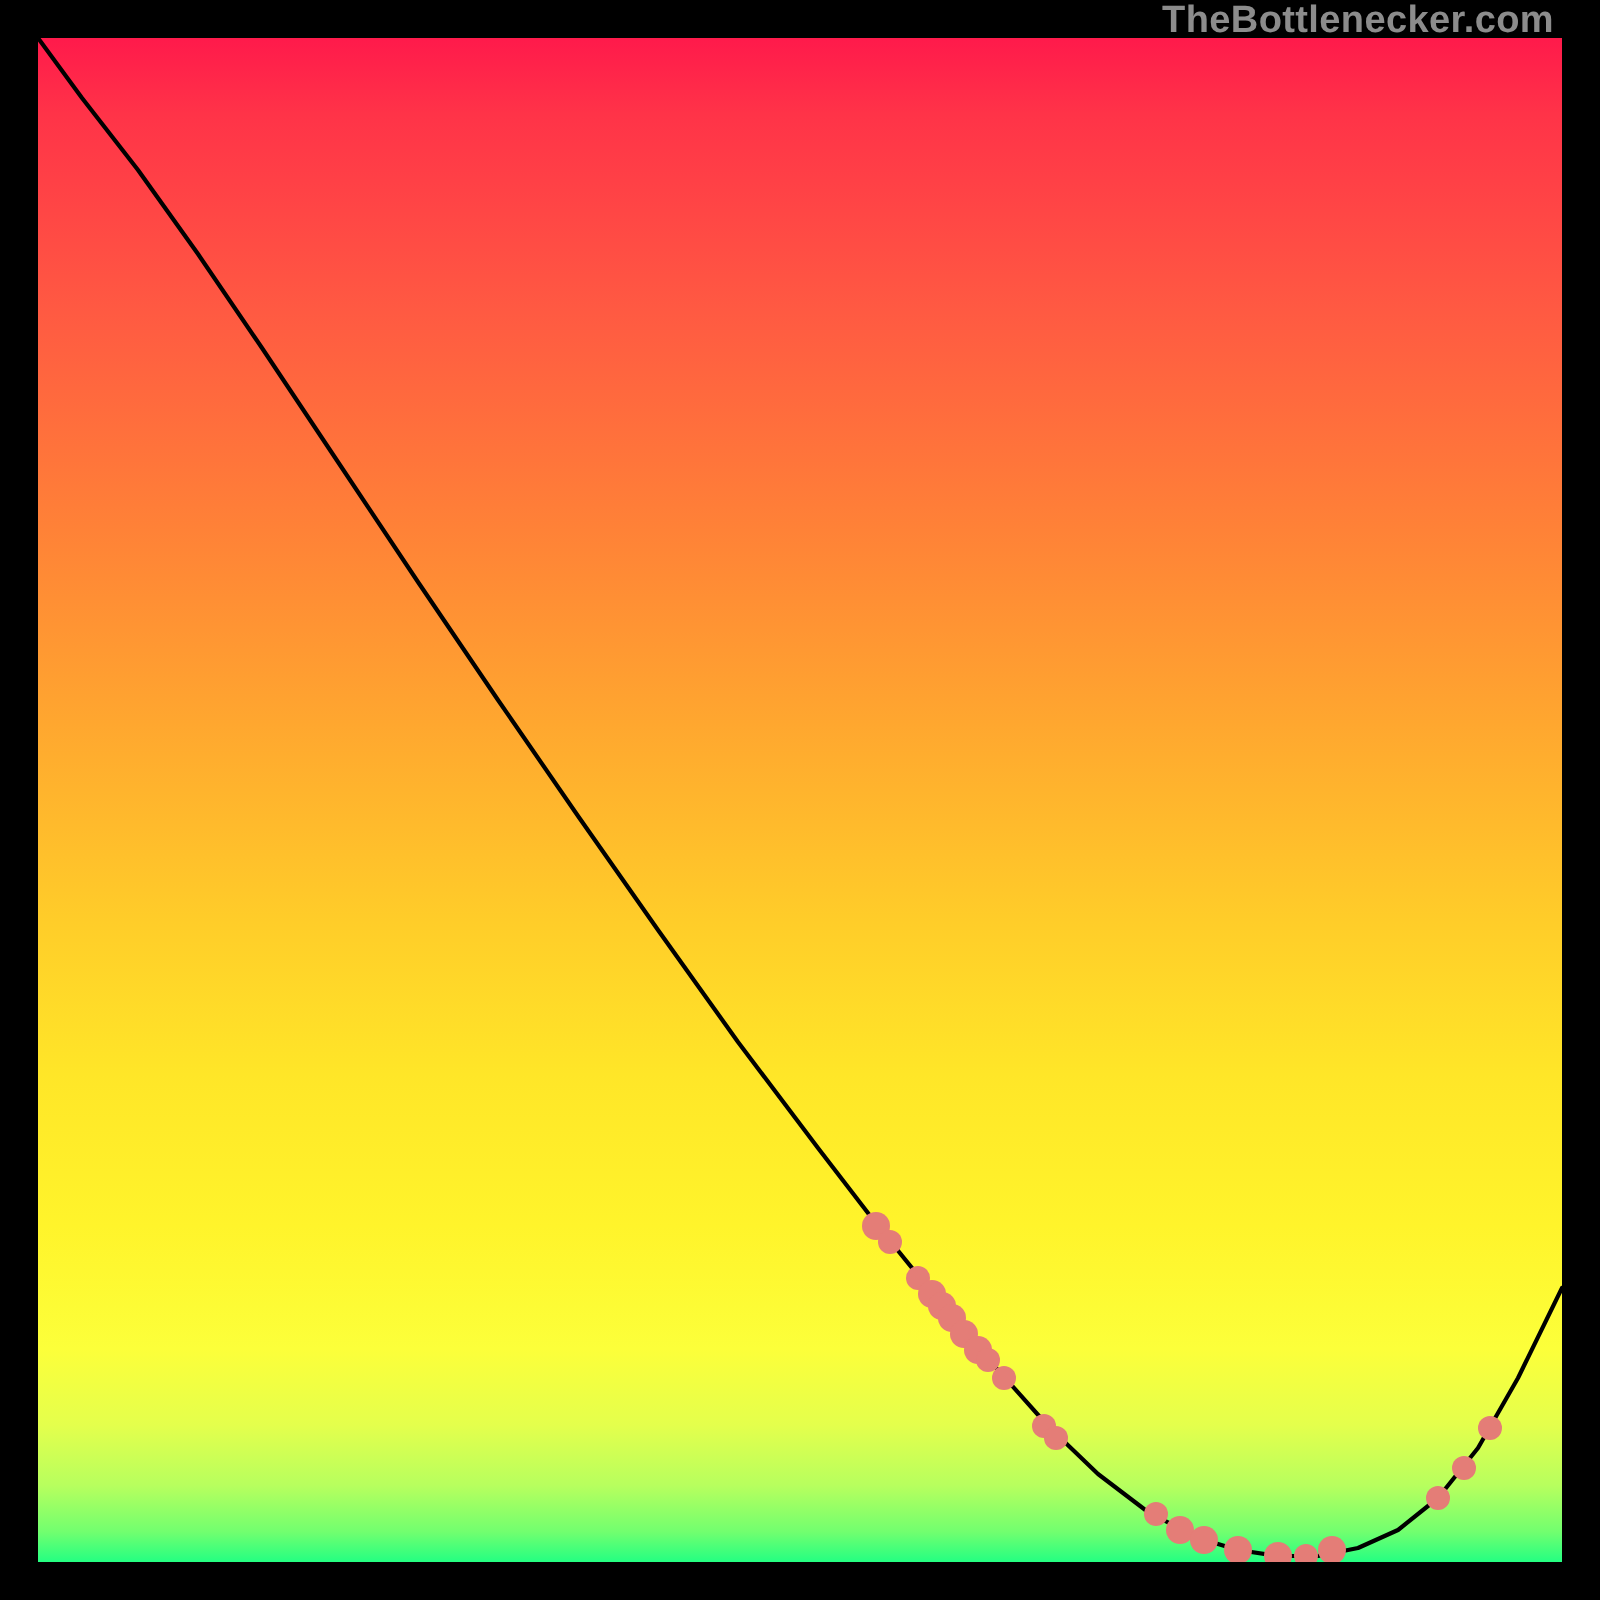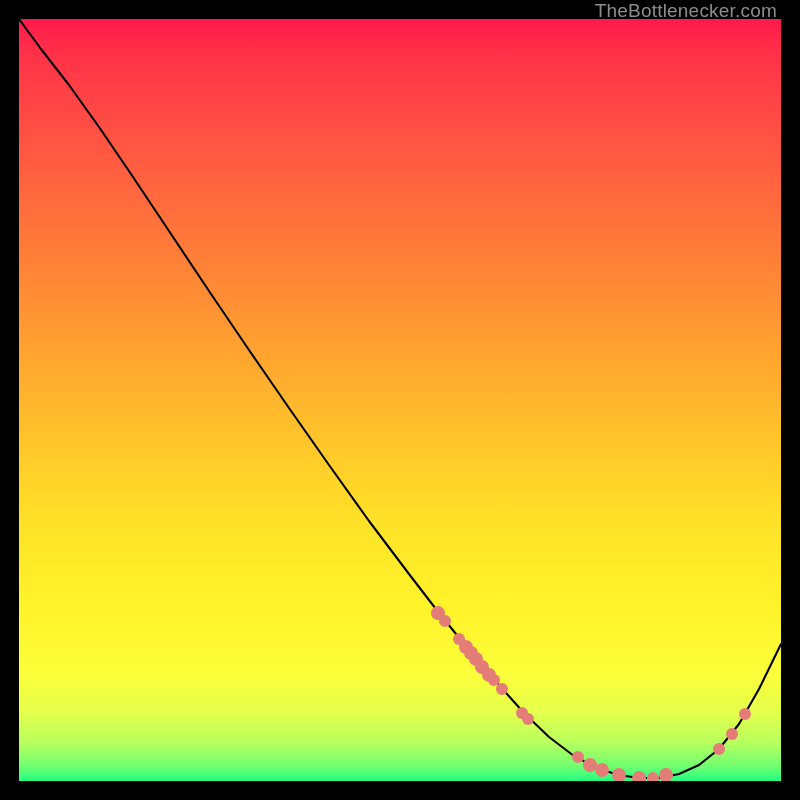--- a/index.html
+++ b/index.html
@@ -46,21 +46,21 @@
       #b7ff5e 95%,
       #72ff6f 98%,
       #24ff82 100%
     );
   }
   .watermark {
     position: absolute;
     top: 0px;
     right: 23px;
     font-size: 19px;
-    font-weight: 400;
+    font-weight: 700;
     color: #8c8c8c;
     letter-spacing: 0.2px;
   }
   svg.curve {
     position: absolute;
     left: 0;
     top: 0;
     width: 762px;
     height: 762px;
   }

